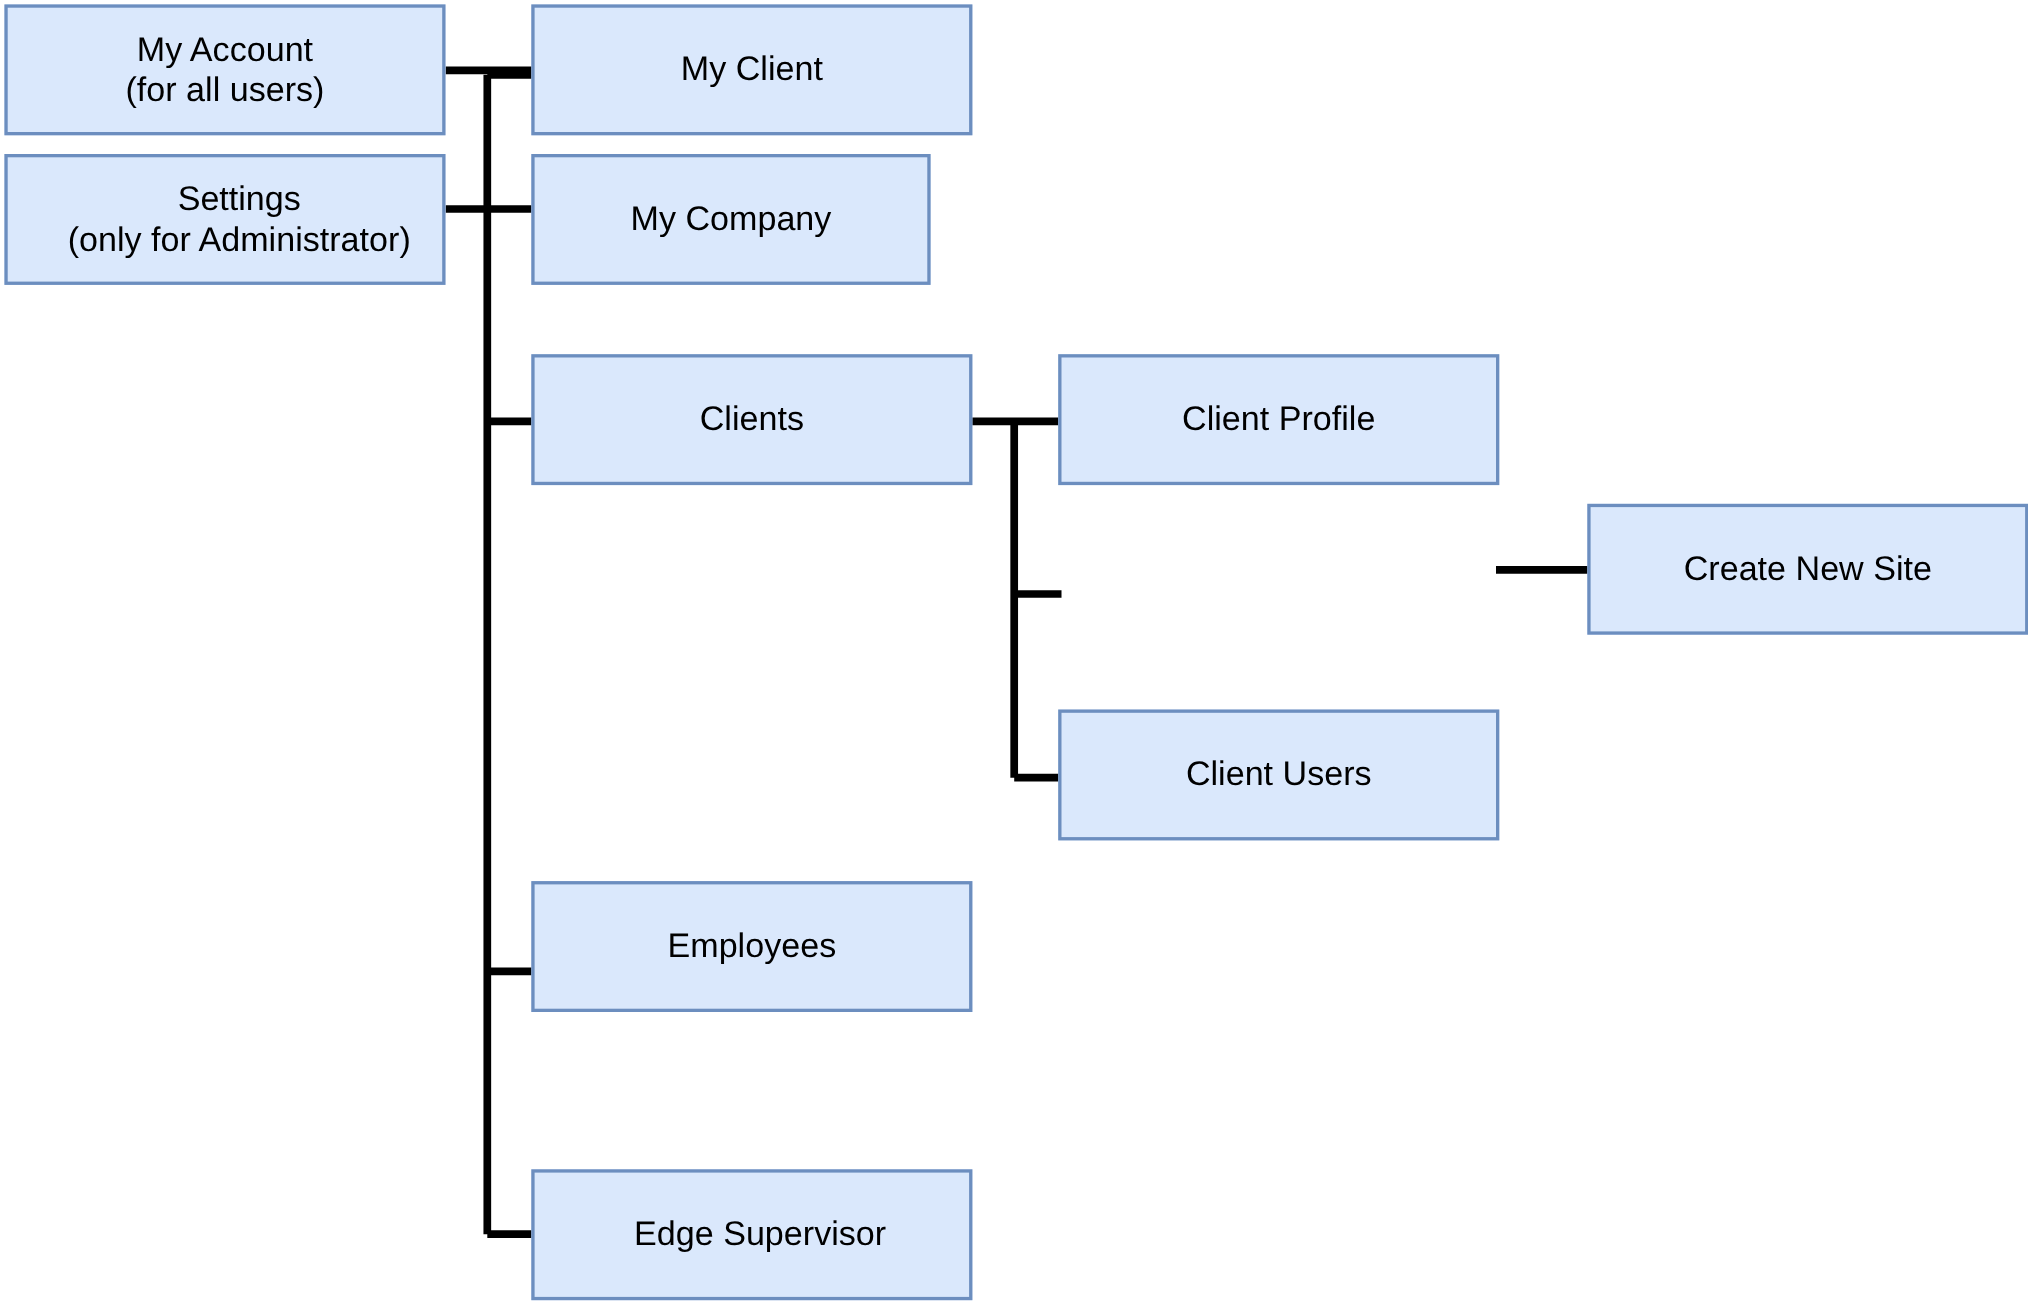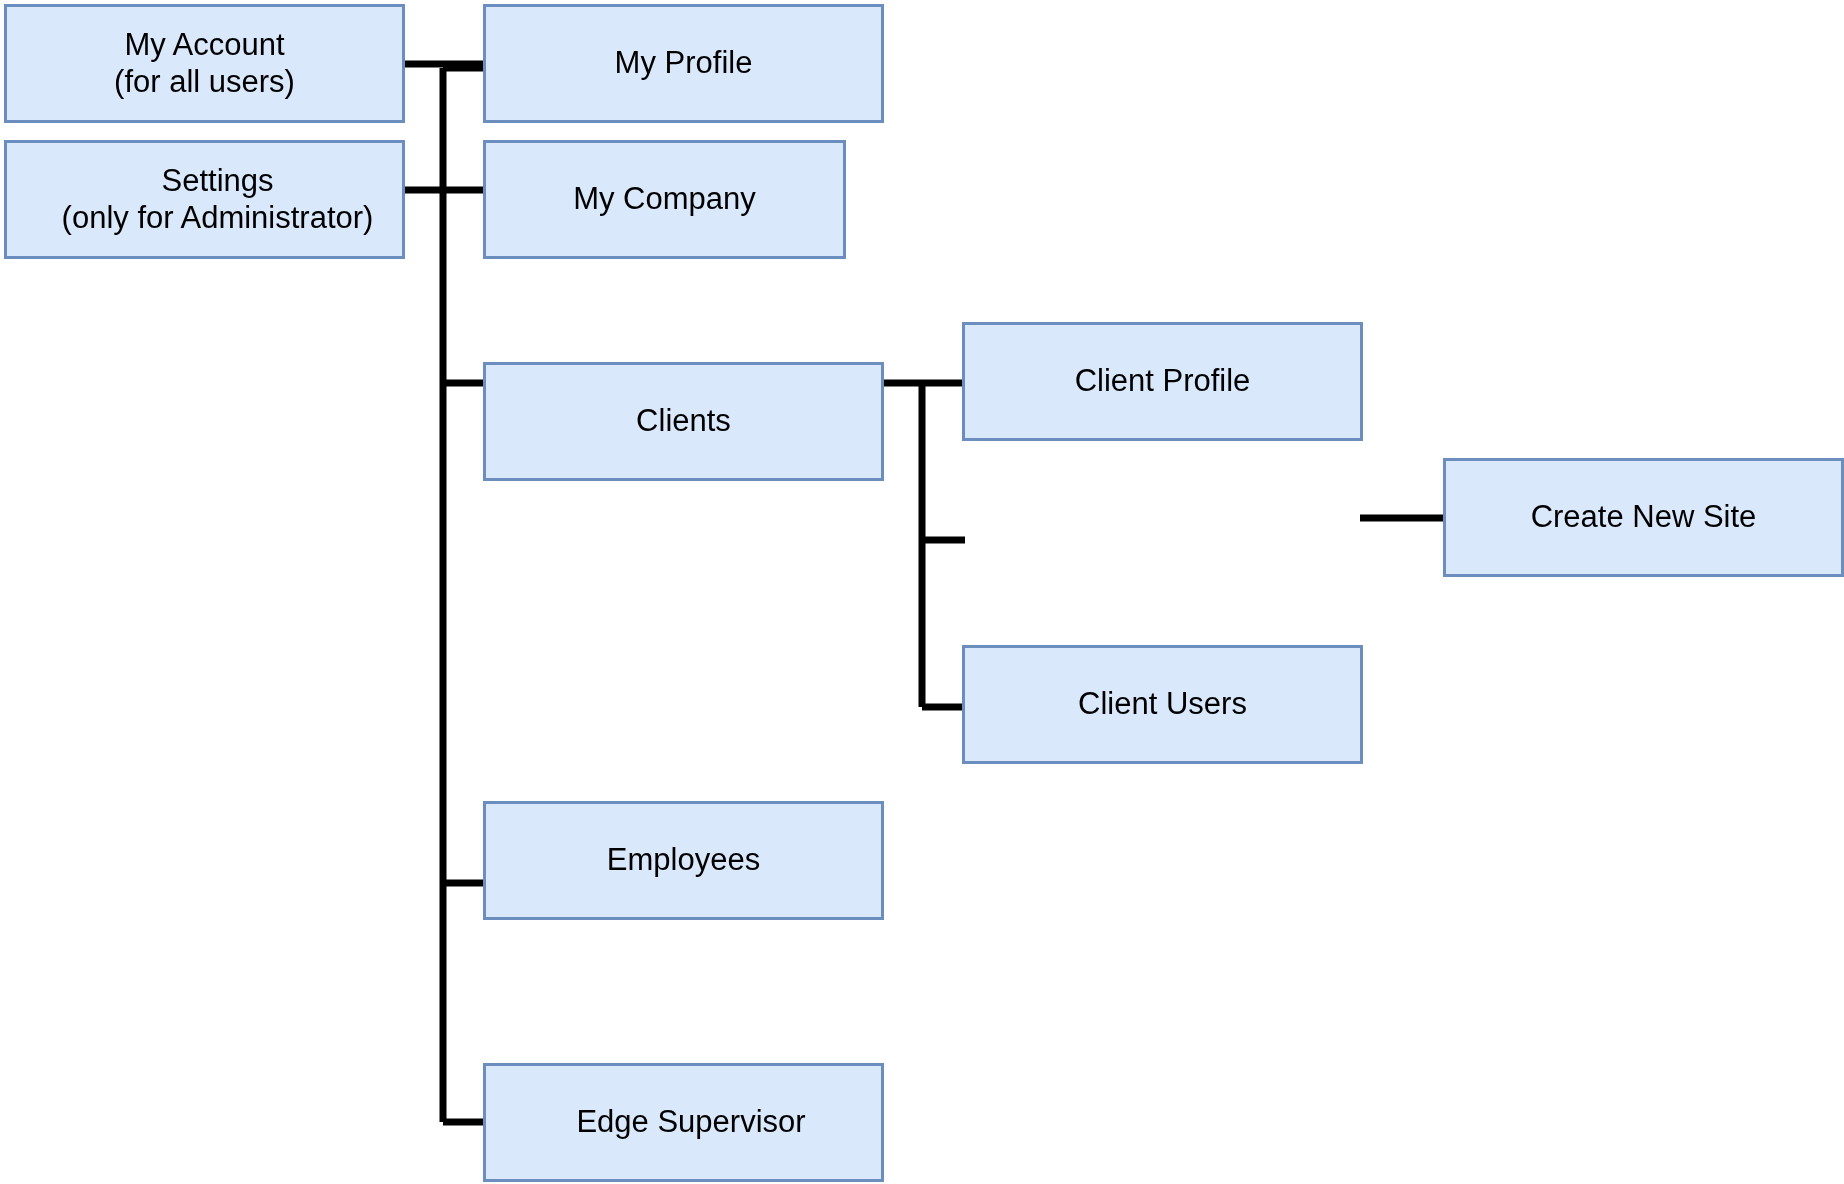--- a/index.html
+++ b/index.html
@@ -88,28 +88,28 @@
     <span class="label">My Account
 (for all users)</span>
   </div>
 
   <div class="node" style="left:4px; top:140px; width:401px; height:119px;padding-left:26px;">
     <span class="label">Settings
 (only for Administrator)</span>
   </div>
 
   <div class="node" style="left:483px; top:4px; width:401px; height:119px;">
-    <span class="label">My Profile</span>
+    <span class="label">My Client</span>
   </div>
 
   <div class="node" style="left:483px; top:140px; width:363px; height:119px;">
     <span class="label">My Company</span>
   </div>
 
-  <div class="node" style="left:483px; top:322px; width:401px; height:119px;margin-top:40px;">
+  <div class="node" style="left:483px; top:322px; width:401px; height:119px;">
     <span class="label">Clients</span>
   </div>
 
   <div class="node" style="left:483px; top:801px; width:401px; height:119px;">
     <span class="label">Employees</span>
   </div>
 
   <div class="node" style="left:483px; top:1063px; width:401px; height:119px;padding-left:15px;">
     <span class="label">Edge Supervisor</span>
   </div>

